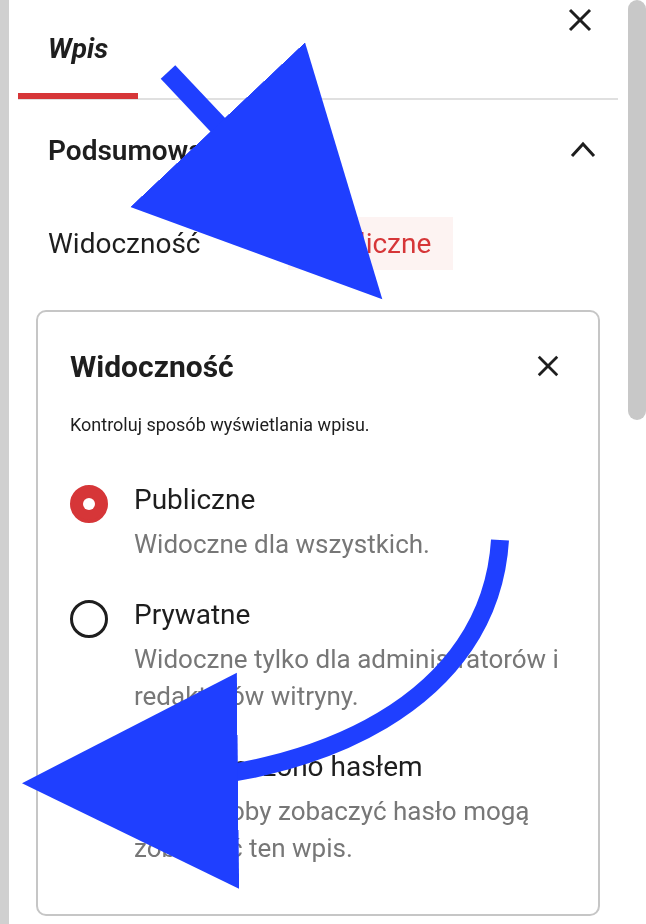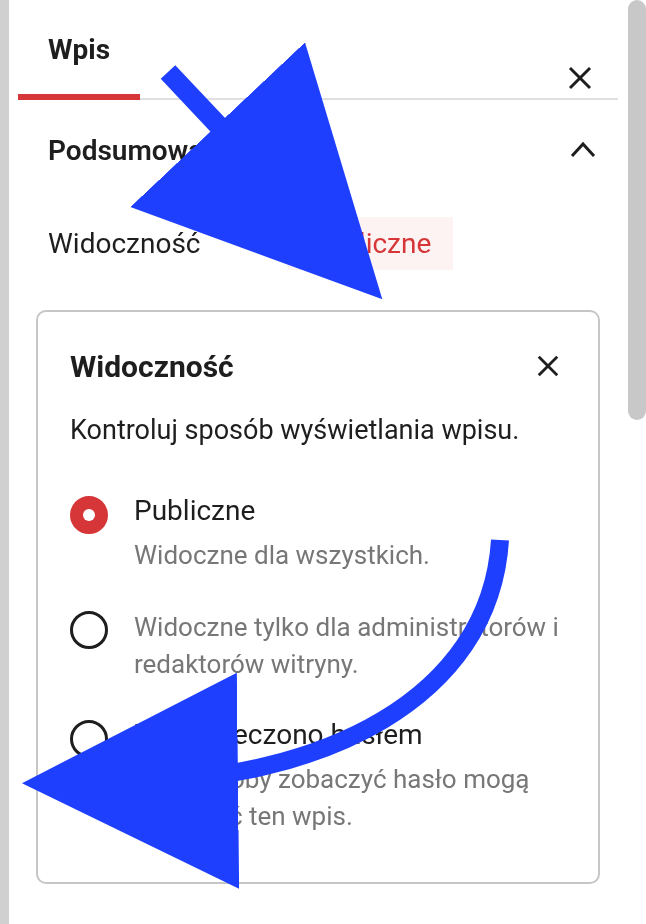--- a/index.html
+++ b/index.html
@@ -32,24 +32,25 @@
     left: 18px;
     right: 28px;
     top: 0;
     bottom: 0;
     background: #fff;
   }
 
   
   .tabs {
     display: flex;
-    align-items: flex-end;
+    align-items: flex-start;
     height: 100px;
     border-bottom: 2px solid #e0e0e0;
     position: relative;
+    font-style: italic;
   }
   .tab {
     font-size: 28px;
     font-weight: 600;
     padding: 32px 30px 32px 30px;
     color: #3c3c3c;
     cursor: pointer;
     position: relative;
   }
   .tab.active {
@@ -124,21 +125,21 @@
   .popover-header h3 {
     font-size: 30px;
     font-weight: 700;
   }
   .popover .close {
     cursor: pointer;
     width: 36px; height: 36px;
     display: flex; align-items: center; justify-content: center;
   }
   .popover-desc {
-    font-size: 27px;
+    font-size: 18px;
     color: #1e1e1e;
     margin-bottom: 30px;
     margin-top: 20px;
   }
 
   .option {
     display: flex;
     align-items: flex-start;
     gap: 26px;
     padding: 18px 0 18px 0;
@@ -236,20 +237,21 @@
       <div class="radio checked"></div>
       <div class="option-body">
         <div class="opt-label">Publiczne</div>
         <div class="opt-desc">Widoczne dla wszystkich.</div>
       </div>
     </div>
 
     <div class="option">
       <div class="radio"></div>
       <div class="option-body">
+        <div class="opt-label">Prywatne</div>
         <div class="opt-desc">Widoczne tylko dla administratorów i redaktorów witryny.</div>
       </div>
     </div>
 
     <div class="option">
       <div class="radio"></div>
       <div class="option-body">
         <div class="opt-label">Zabezpieczono hasłem</div>
         <div class="opt-desc">Tylko osoby zobaczyć hasło mogą zobaczyć ten wpis.</div>
       </div>

